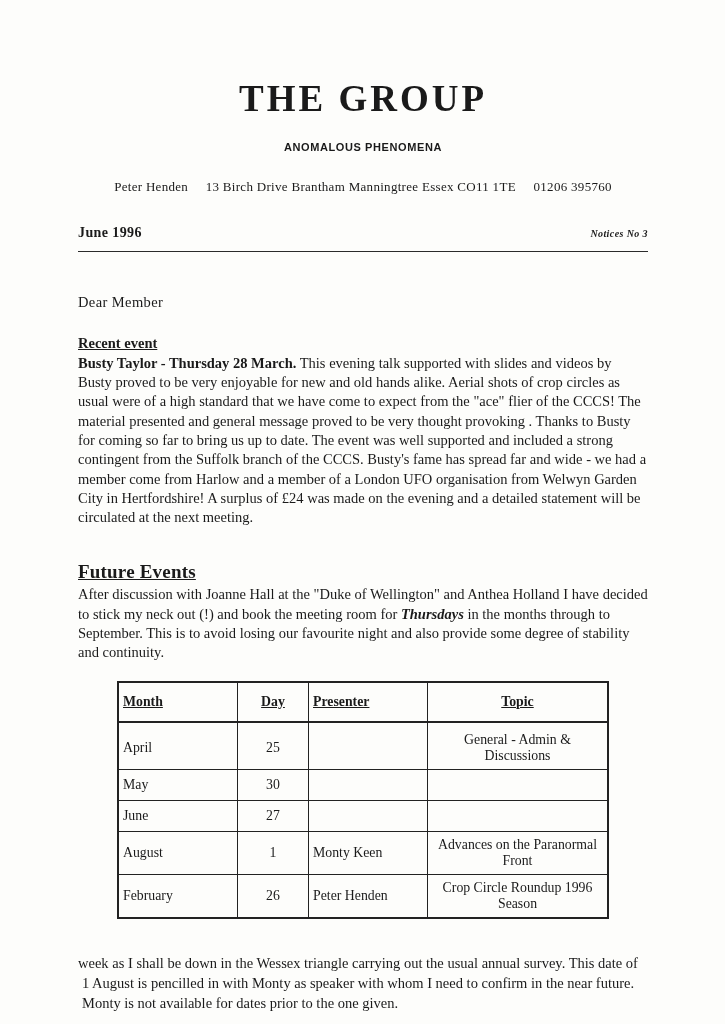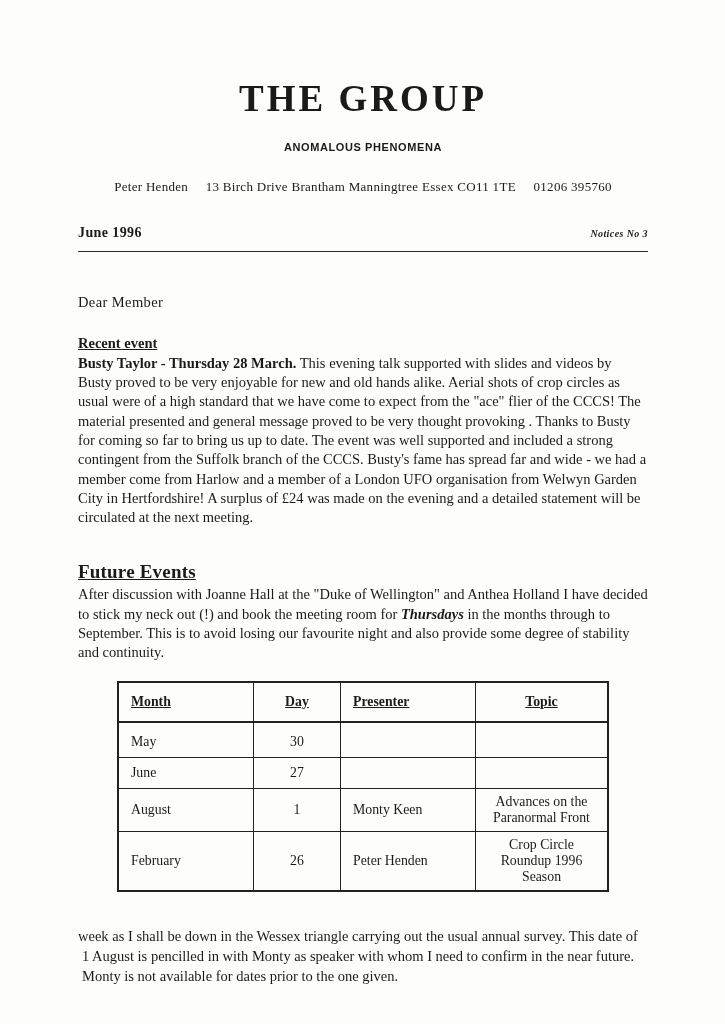--- a/index.html
+++ b/index.html
@@ -123,21 +123,21 @@
   }
   table.sched {
     border-collapse: collapse;
     border: 2px solid #222;
     width: 492px;
     font-size: 13.8px;
   }
   table.sched th, table.sched td {
     border-left: 1.3px solid #222;
     border-right: 1.3px solid #222;
-    padding: 5px 12px;
+    padding: 5px 4px;
     vertical-align: middle;
     height: 20px;
   }
   table.sched thead th {
     border-bottom: 2px solid #222;
     font-weight: bold;
     text-decoration: underline;
     height: 28px;
   }
   .c-month { width: 110px; text-align: left; }
@@ -201,20 +201,26 @@
         <thead>
           <tr>
             <th class="c-month">Month</th>
             <th class="c-day">Day</th>
             <th class="c-pres">Presenter</th>
             <th class="c-topic">Topic</th>
           </tr>
         </thead>
         <tbody>
           <tr>
+            <td class="c-month">April</td>
+            <td class="c-day">25</td>
+            <td class="c-pres"></td>
+            <td class="c-topic">General - Admin &amp; Discussions</td>
+          </tr>
+          <tr>
             <td class="c-month">May</td>
             <td class="c-day">30</td>
             <td class="c-pres"></td>
             <td class="c-topic"></td>
           </tr>
           <tr>
             <td class="c-month">June</td>
             <td class="c-day">27</td>
             <td class="c-pres"></td>
             <td class="c-topic"></td>

